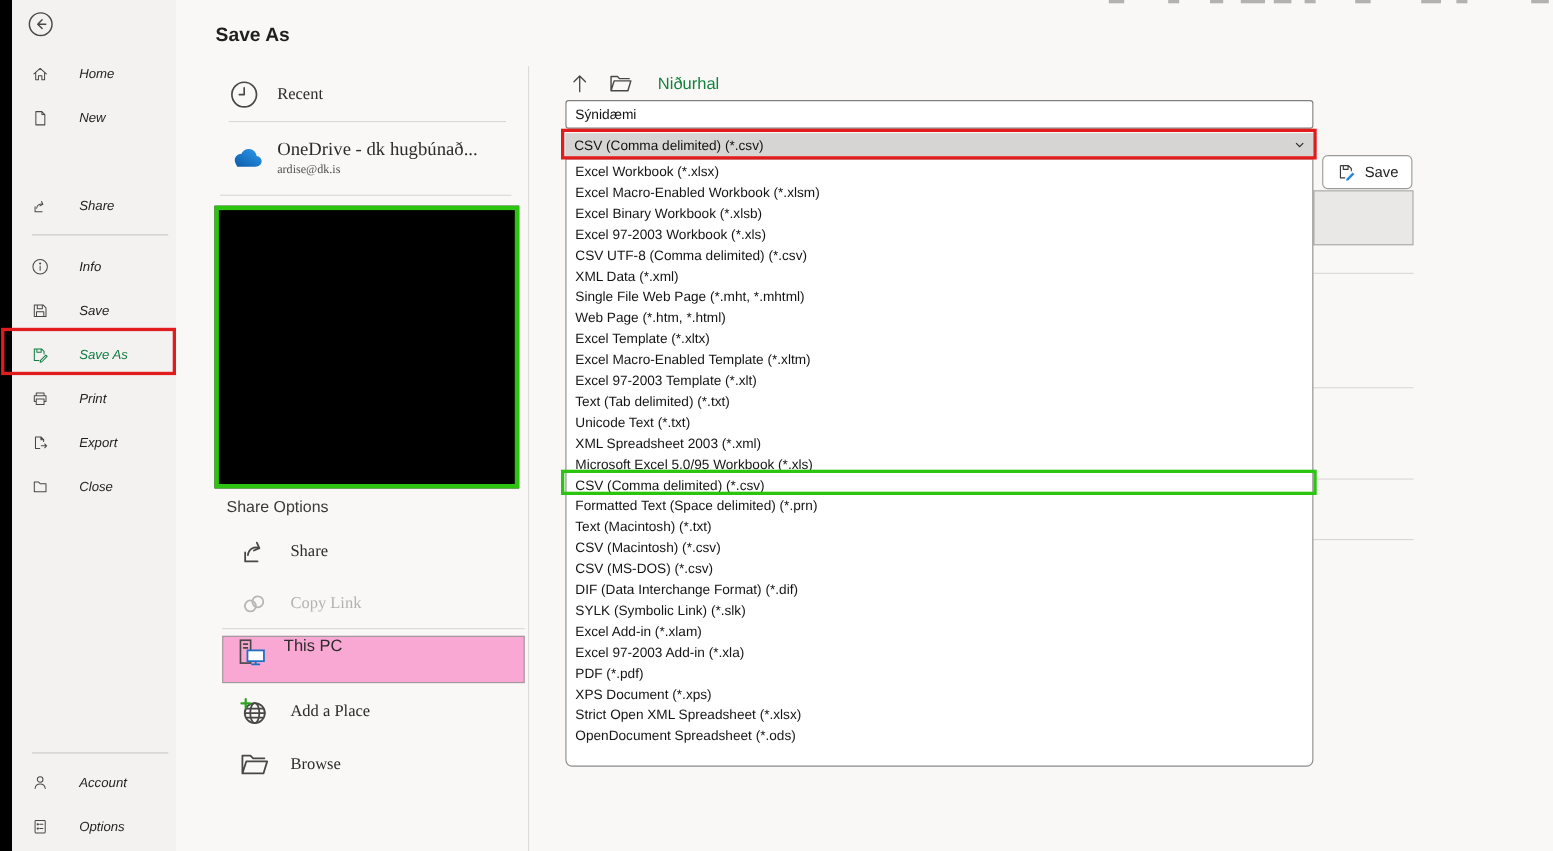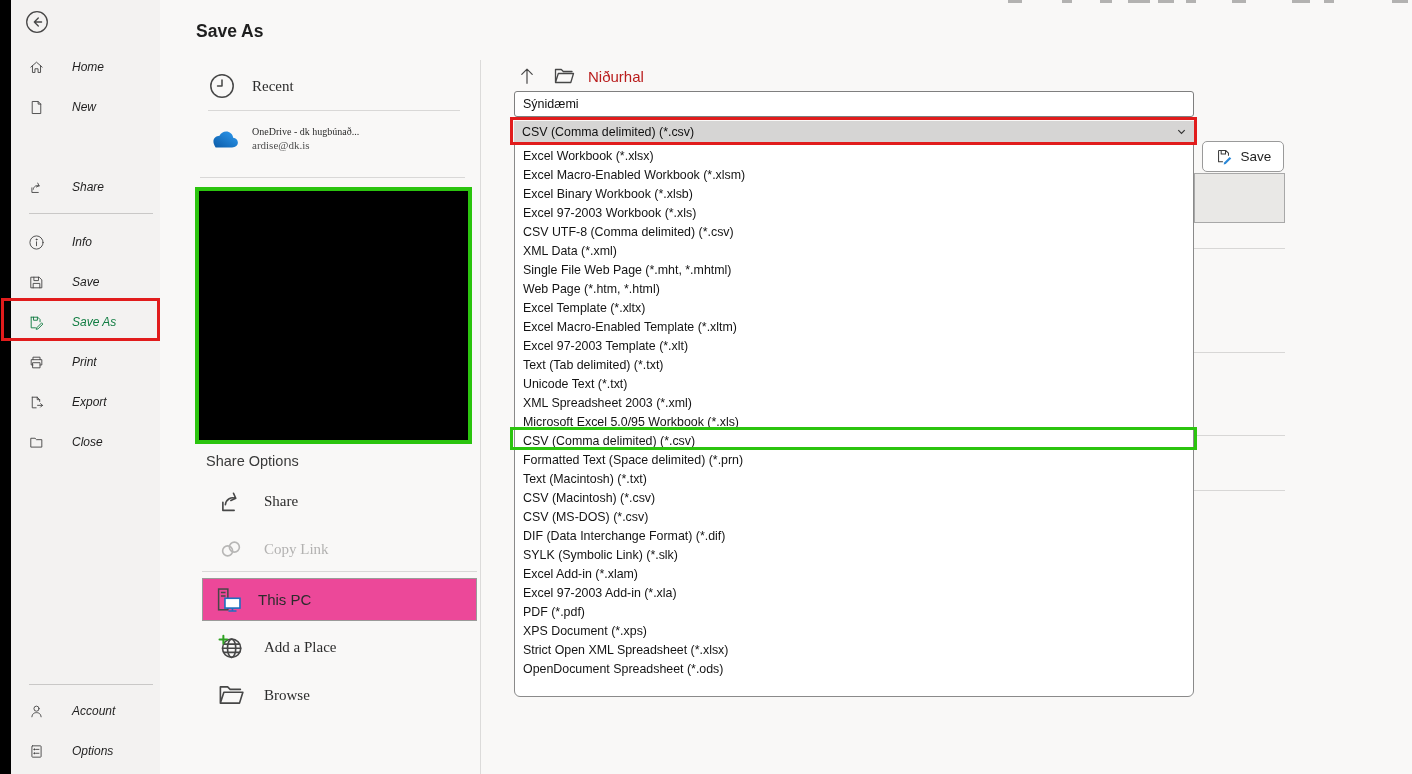--- a/index.html
+++ b/index.html
@@ -27,29 +27,29 @@
   .anno-green { border:3px solid #2bc40e; }
 
   
   .page-title { position:absolute; left:196px; top:21px; font-size:17.5px; font-weight:700; color:#1f1f1f; }
   .place-row { position:absolute; display:flex; align-items:center; cursor:pointer;font-family:Liberation Serif, serif; }
   .place-lbl { font-size:15px; color:#2c2c2c; }
   .place-lbl.dim { color:#b3b2b1; }
   .pl-divider { position:absolute; height:1px; background:#d9d8d7; }
   .section-h { position:absolute; left:206px; font-size:14.5px; color:#3a3a3a; }
   .preview-box { position:absolute; left:195px; top:187px; width:277px; height:257px; background:#000; border:4px solid #2bc40e; }
-  .thispc-row { position:absolute; left:202px; top:578px; width:275px; height:43px; background:#ec4899; border:1px solid #9b9a99; display:flex; align-items:center; cursor:pointer; }
+  .thispc-row { position:absolute; left:202px; top:578px; width:275px; height:43px; background:#f9a8d4; border:1px solid #9b9a99; display:flex; align-items:flex-start; cursor:pointer; }
   .v-divider { position:absolute; left:480px; top:60px; width:1px; height:714px; background:#dcdbda; }
   .od-text { display:flex; flex-direction:column; margin-left:12px; }
-  .od-main { font-size:10px; color:#2c2c2c; }
+  .od-main { font-size:17px; color:#2c2c2c; }
   .od-sub { font-size:11px; color:#4f4f4f; margin-top:2px; }
 
   
   .crumb { position:absolute; left:516px; top:64px; display:flex; align-items:center; }
-  .crumb .folder-lbl { font-size:15px; color:#b91c1c; margin-left:12px; }
+  .crumb .folder-lbl { font-size:15px; color:#15803d; margin-left:22px; }
   .filename-input { position:absolute; left:514px; top:91px; width:680px; height:26px; border:1px solid #7f7f7f; border-radius:3px; background:#fff; font-family:"Liberation Sans",sans-serif; font-size:12.5px; color:#111; padding:0 8px; }
   .filetype-row { position:absolute; left:514px; top:121px; width:680px; height:21px; background:#d6d5d4; display:flex; align-items:center; cursor:pointer; }
   .filetype-row .txt { font-size:12.4px; color:#111; margin-left:8px; }
   .filetype-row .chev { position:absolute; right:7px; top:5px; width:11px; height:11px; }
   .fmt-list { position:absolute; left:514px; top:144px; width:680px; height:553px; background:#fff; border:1px solid #8a8a8a; border-radius:0 0 6px 6px; padding-top:2px; z-index:20; }
   .fmt-item { height:19px; line-height:19px; font-size:12.4px; color:#141414; padding-left:8px; cursor:pointer; white-space:nowrap; }
   .save-btn { position:absolute; left:1202px; top:141px; width:82px; height:31px; background:#fff; border:1px solid #9a9a9a; border-radius:5px; display:flex; align-items:center; justify-content:center; cursor:pointer; z-index:10; }
   .save-btn .lbl { font-size:13.5px; color:#1f1f1f; margin-left:7px; }
   .ghost-box { position:absolute; left:1194px; top:173px; width:91px; height:50px; background:#e9e8e6; border:1px solid #a8a8a8; }
   .ghost-line { position:absolute; left:1194px; width:91px; height:1px; background:#d8d7d6; }

